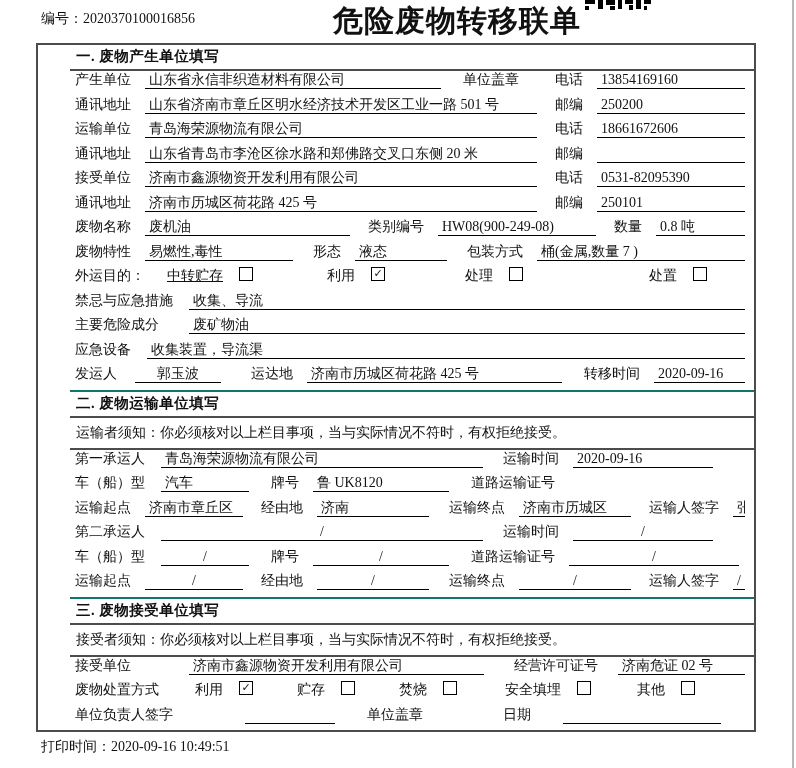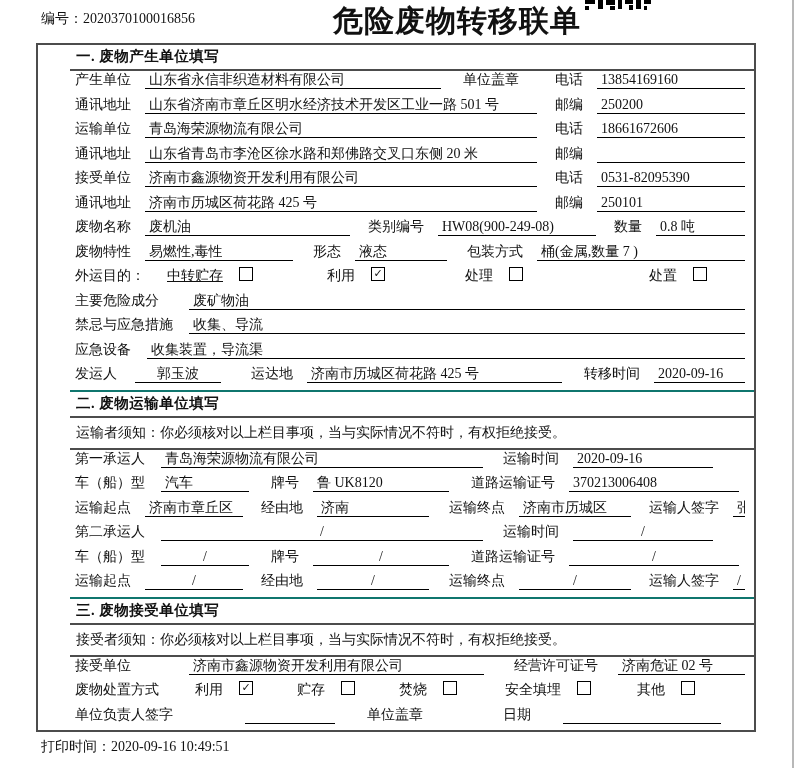--- a/index.html
+++ b/index.html
@@ -140,27 +140,27 @@
       <span class="cb" style="margin-left:8px;"></span>
       <span class="lbl" style="margin-left:66px;">利用</span>
       <span class="cb checked" style="margin-left:8px;">✓</span>
       <span class="lbl" style="margin-left:72px;">处理</span>
       <span class="cb" style="margin-left:8px;"></span>
       <span class="lbl" style="margin-left:118px;">处置</span>
       <span class="cb" style="margin-left:8px;"></span>
     </div>
 
     <div class="row">
+      <span class="lbl">禁忌与应急措施</span>
+      <span class="fld grow" style="margin-left:8px;">收集、导流</span>
+    </div>
+
+    <div class="row">
       <span class="lbl">主要危险成分</span>
       <span class="fld grow" style="margin-left:22px;">废矿物油</span>
-    </div>
-
-    <div class="row">
-      <span class="lbl">禁忌与应急措施</span>
-      <span class="fld grow" style="margin-left:8px;">收集、导流</span>
     </div>
 
     <div class="row">
       <span class="lbl">应急设备</span>
       <span class="fld grow" style="margin-left:8px;">收集装置，导流渠</span>
     </div>
 
     <div class="row">
       <span class="lbl">发运人</span>
       <span class="fld c" style="width:86px;margin-left:10px;">郭玉波</span>
@@ -184,21 +184,20 @@
       <span class="lbl" style="margin-left:12px;">运输时间</span>
       <span class="fld" style="width:140px;margin-left:6px;">2020-09-16</span>
     </div>
 
     <div class="row">
       <span class="lbl">车（船）型</span>
       <span class="fld" style="width:88px;margin-left:8px;">汽车</span>
       <span class="lbl" style="margin-left:14px;">牌号</span>
       <span class="fld" style="width:136px;margin-left:6px;">鲁 UK8120</span>
       <span class="lbl" style="margin-left:14px;">道路运输证号</span>
-      <span class="fld" style="width:170px;margin-left:6px;">370213006408</span>
     </div>
 
     <div class="row">
       <span class="lbl">运输起点</span>
       <span class="fld" style="width:98px;margin-left:6px;">济南市章丘区</span>
       <span class="lbl" style="margin-left:10px;">经由地</span>
       <span class="fld" style="width:112px;margin-left:6px;">济南</span>
       <span class="lbl" style="margin-left:12px;">运输终点</span>
       <span class="fld" style="width:112px;margin-left:6px;">济南市历城区</span>
       <span class="lbl" style="margin-left:10px;">运输人签字</span>

